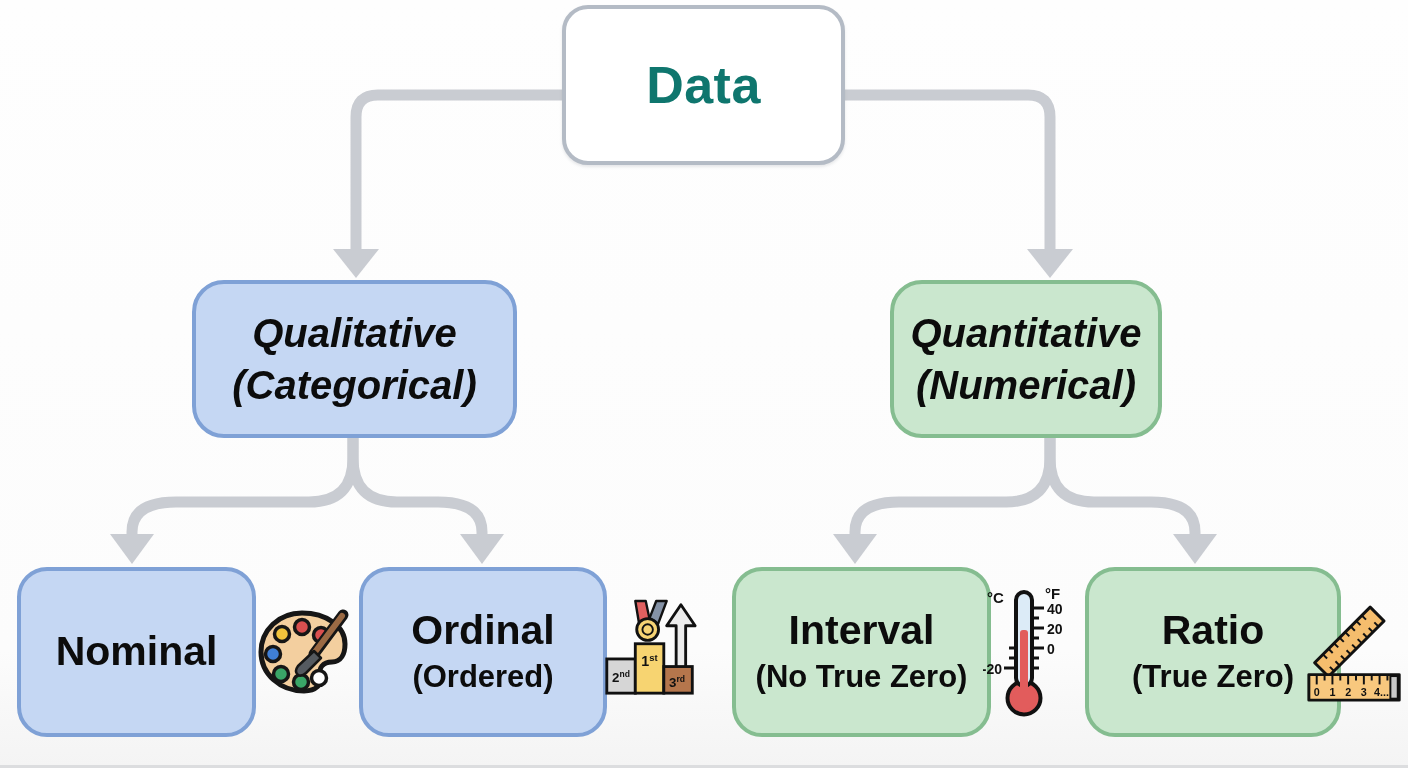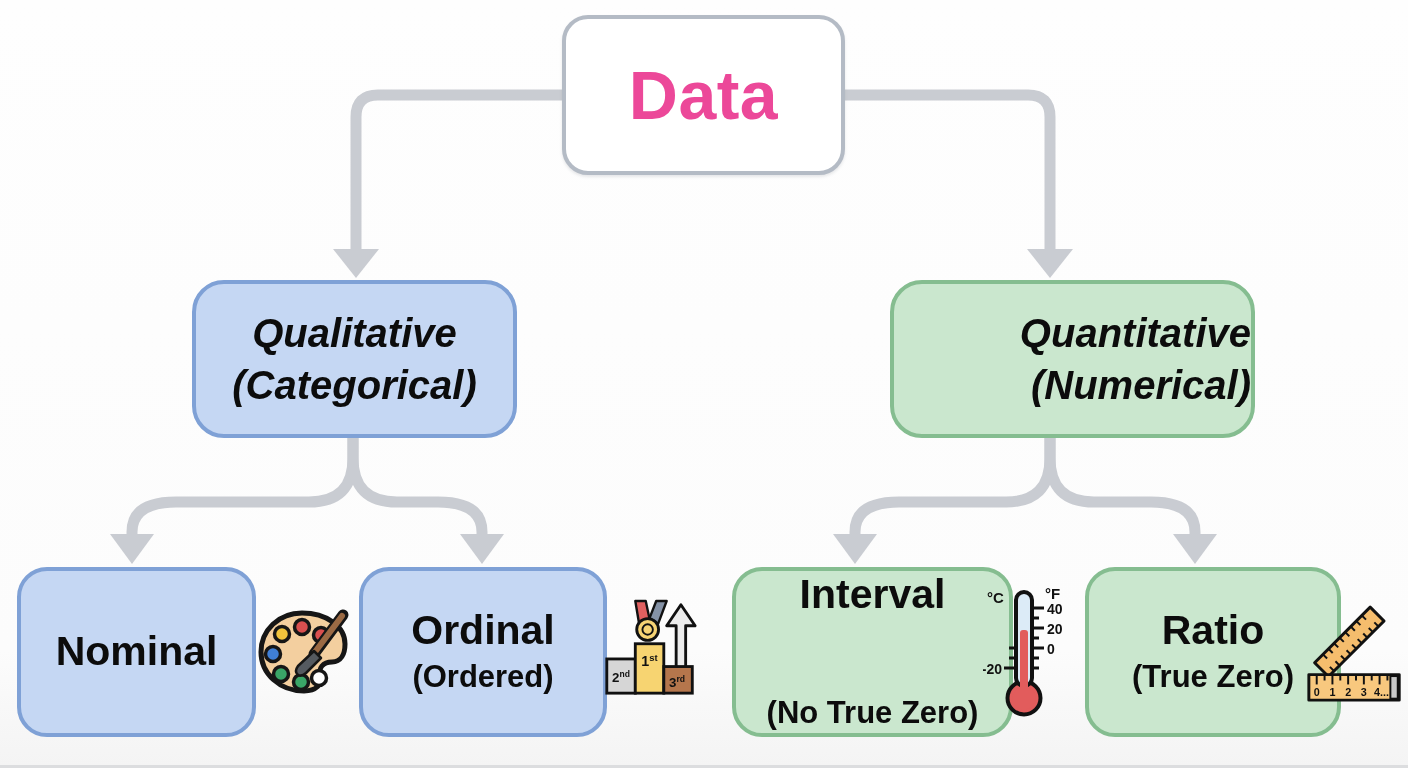--- a/index.html
+++ b/index.html
@@ -11,36 +11,36 @@
     font-family:"Liberation Sans",sans-serif;
     overflow:hidden;
   }
   .connectors{position:absolute;left:0;top:0;width:1408px;height:768px;}
   .node{
     position:absolute;display:flex;flex-direction:column;
     align-items:center;justify-content:center;text-align:center;
     box-sizing:border-box;color:#0c0c0c;font-weight:bold;
   }
   .node-root{
-    left:562px;top:15px;width:283px;height:160px;
+    left:562px;top:5px;width:283px;height:160px;
     background:#ffffff;border:4px solid #b4bbc5;border-radius:26px;
-    font-size:68px;color:#ec4899;letter-spacing:0.5px;
+    font-size:52px;color:#0f766e;letter-spacing:0.5px;
     box-shadow:0 2px 3px rgba(120,130,140,0.18);
   }
   .node-blue{background:#c5d7f3;border:4px solid #7fa1d6;}
   .node-green{background:#cae7ce;border:4px solid #85bd90;}
   .node-mid{width:325px;height:158px;top:280px;border-radius:32px;font-size:40px;line-height:1.3;font-style:italic;}
   #node-qualitative{left:192px;}
-  #node-quantitative{left:890px;width:365px;align-items:flex-end;}
+  #node-quantitative{left:890px;width:272px;}
   .node-leaf{top:567px;height:170px;border-radius:30px;}
   .node-leaf .title{font-size:41px;line-height:1.15;}
   .node-leaf .sub{font-size:31px;line-height:1.25;margin-top:4px;}
   #node-nominal{left:17px;width:239px;}
   #node-ordinal{left:359px;width:248px;}
-  #node-interval{left:732px;width:281px;justify-content:space-between;}
+  #node-interval{left:732px;width:259px;}
   #node-ratio{left:1085px;width:256px;}
   .icon{position:absolute;}
   #icon-palette{left:252px;top:602px;}
   #icon-podium{left:603px;top:596px;}
   #icon-thermometer{left:983px;top:586px;}
   #icon-ruler{left:1306px;top:598px;}
 </style>
 </head>
 <body>
 

